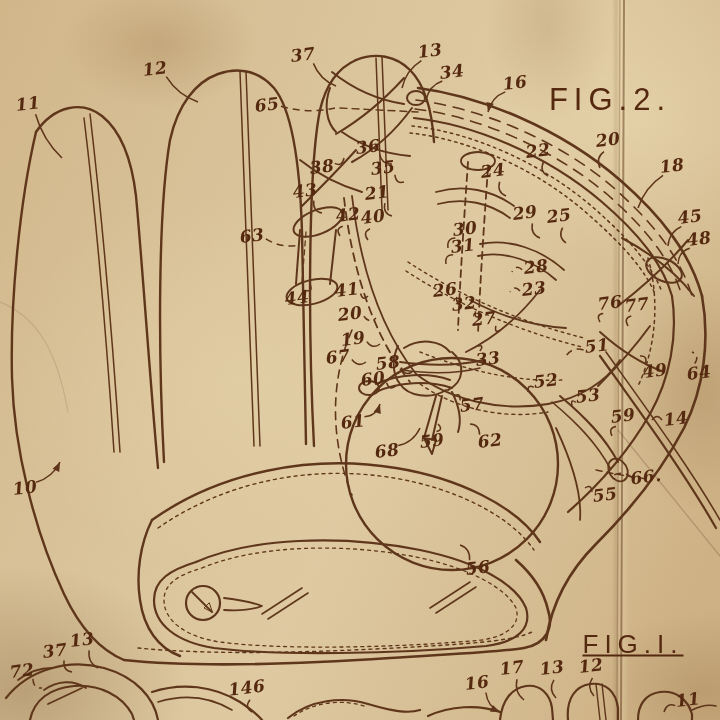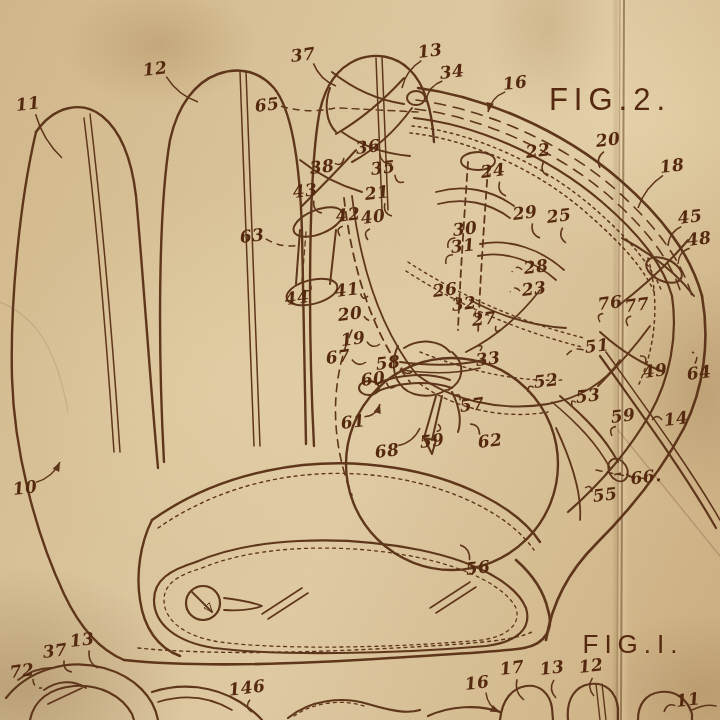--- a/index.html
+++ b/index.html
@@ -23,21 +23,21 @@
     position:absolute;transform:translate(-50%,-55%) rotate(-7deg);
     font:italic 700 17px/1 "DejaVu Serif",serif;color:var(--label-ink,#55290f);
     letter-spacing:.5px;white-space:nowrap;
   }
   .fig-heading{
     position:absolute;transform:translate(-50%,-50%);
     font-family:"Liberation Sans",sans-serif;font-weight:400;
     color:var(--label-ink,#55290f);letter-spacing:6px;white-space:nowrap;
   }
   #fig2{left:590px;top:100px;font-size:31px;margin-left:20px;}
-  #fig1{left:633px;top:644px;font-size:26px;}
+  #fig1{left:633px;top:644px;font-size:26px;text-decoration:underline;}
   #fig3{left:332px;top:731px;font-size:26px;}
   .art path, .art circle, .art ellipse, .art line{fill:none;stroke:var(--ink,#5e351a);stroke-linecap:round;stroke-linejoin:round;}
 </style>
 </head>
 <body>
 
 <div class="stage">
 
   <svg class="art" viewBox="0 0 720 720">
     <defs>

